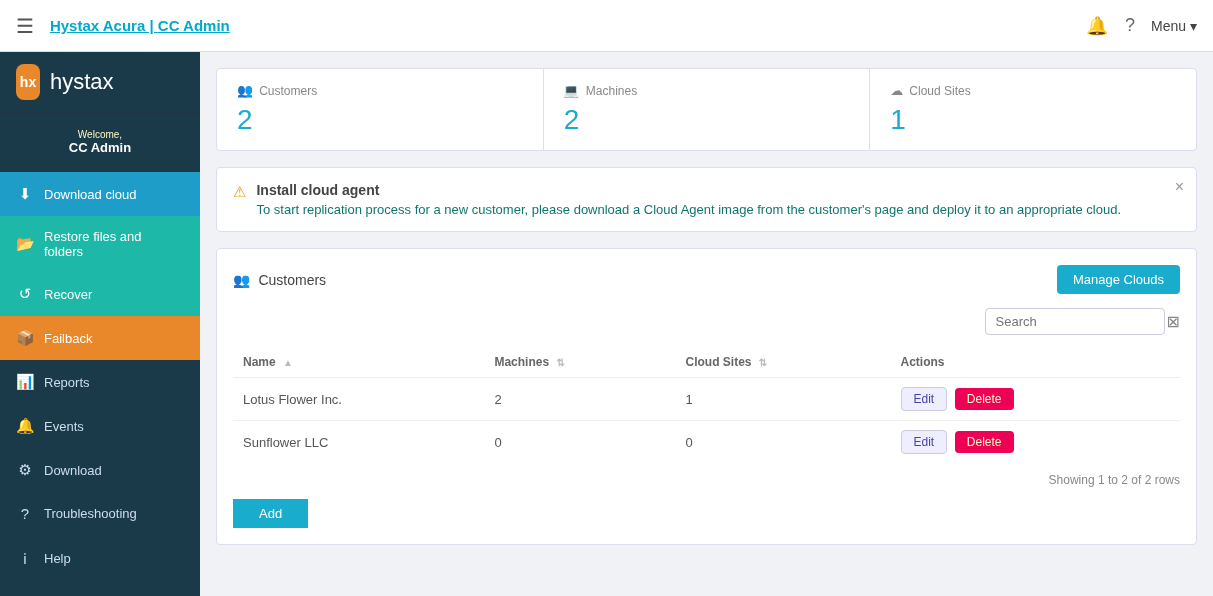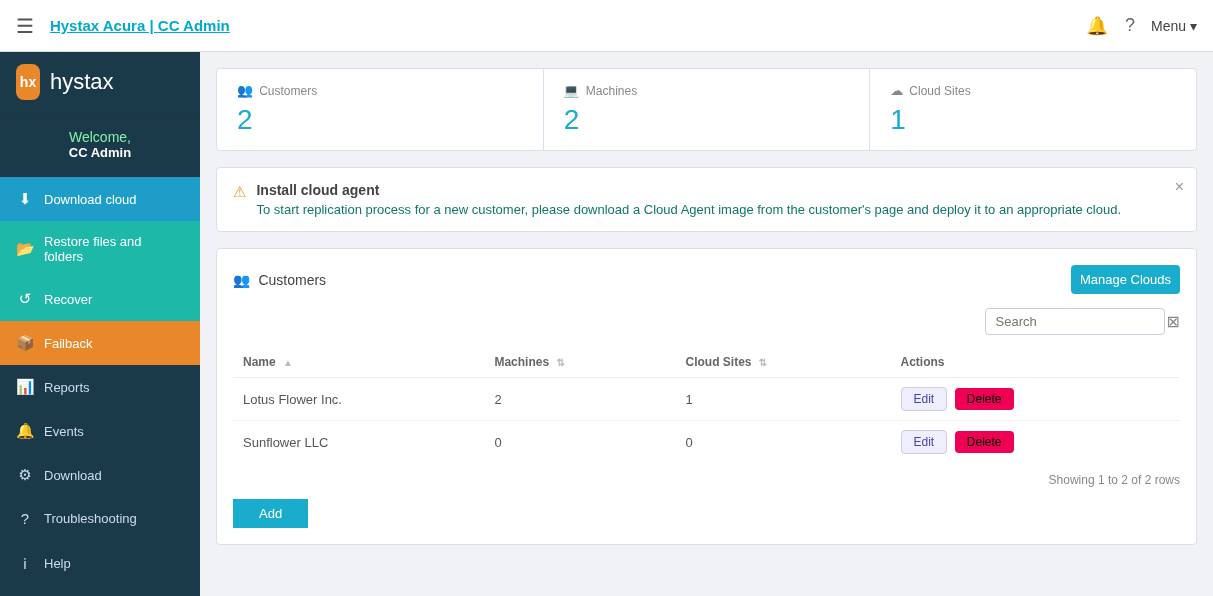--- a/index.html
+++ b/index.html
@@ -23,21 +23,21 @@
 
     
     .sidebar {
       width: 200px; background: #1a3a4a; flex-shrink: 0;
       display: flex; flex-direction: column; overflow-y: auto;
     }
     .sidebar-user {
       padding: 16px; text-align: center; color: #aac; font-size: 13px;
       border-bottom: 1px solid #234;
     }
-    .sidebar-user .welcome { color: #86efac; font-size: 14px; }
+    .sidebar-user .welcome { color: #fef9c3; font-size: 10px; }
     .sidebar-user .username { color: #fff; font-size: 13px; font-weight: 600; }
 
     .nav-item {
       display: flex; align-items: center; gap: 10px;
       padding: 13px 16px; color: #cde; font-size: 13px;
       cursor: pointer; text-decoration: none;
     }
     .nav-item.active-blue { background: #1e9dc8; color: #fff; }
     .nav-item.active-teal { background: #1db8a8; color: #fff; }
     .nav-item.active-orange { background: #e8882a; color: #fff; }
@@ -75,21 +75,21 @@
     .customers-section {
       background: #fff; border: 1px solid #dde; border-radius: 4px; padding: 16px;
     }
     .customers-header {
       display: flex; align-items: center; justify-content: space-between;
       margin-bottom: 14px;
     }
     .customers-title { font-size: 14px; color: #444; display: flex; align-items: center; gap: 8px; }
     .manage-clouds-btn {
       background: #1aaccc; color: #fff; border: none; border-radius: 4px;
-      padding: 7px 9px; font-size: 13px; cursor: pointer;
+      padding: 7px 16px; font-size: 13px; cursor: pointer;
     }
 
     
     .search-row {
       display: flex; justify-content: flex-end; align-items: center;
       gap: 2px; margin-bottom: 12px;
     }
     .search-input {
       border: 1px solid #ccd; border-radius: 4px; padding: 5px 10px;
       font-size: 13px; width: 180px; color: #555;
@@ -106,21 +106,21 @@
       padding: 9px 10px; border-bottom: 1px solid #f0f0f0; color: #555;
     }
     .customers-table tr:last-child td { border-bottom: none; }
     .sort-icon { color: #bbb; font-size: 10px; margin-left: 4px; }
 
     .action-btn {
       border: none; border-radius: 4px; padding: 4px 12px;
       font-size: 12px; cursor: pointer; margin-right: 4px;
     }
     .edit-btn { background: #eef; color: #44a; border: 1px solid #ccd; }
-    .delete-btn { background: #e05; color: #000000; }
+    .delete-btn { background: #e05; color: #fef9c3; }
 
     
     .table-footer {
       display: flex; justify-content: flex-end; margin-top: 10px;
       font-size: 12px; color: #888;
     }
     .add-btn {
       background: #1aaccc; color: #fff; border: none; border-radius: 0;
       padding: 7px 26px; font-size: 13px; cursor: pointer; margin-top: 12px;
     }

